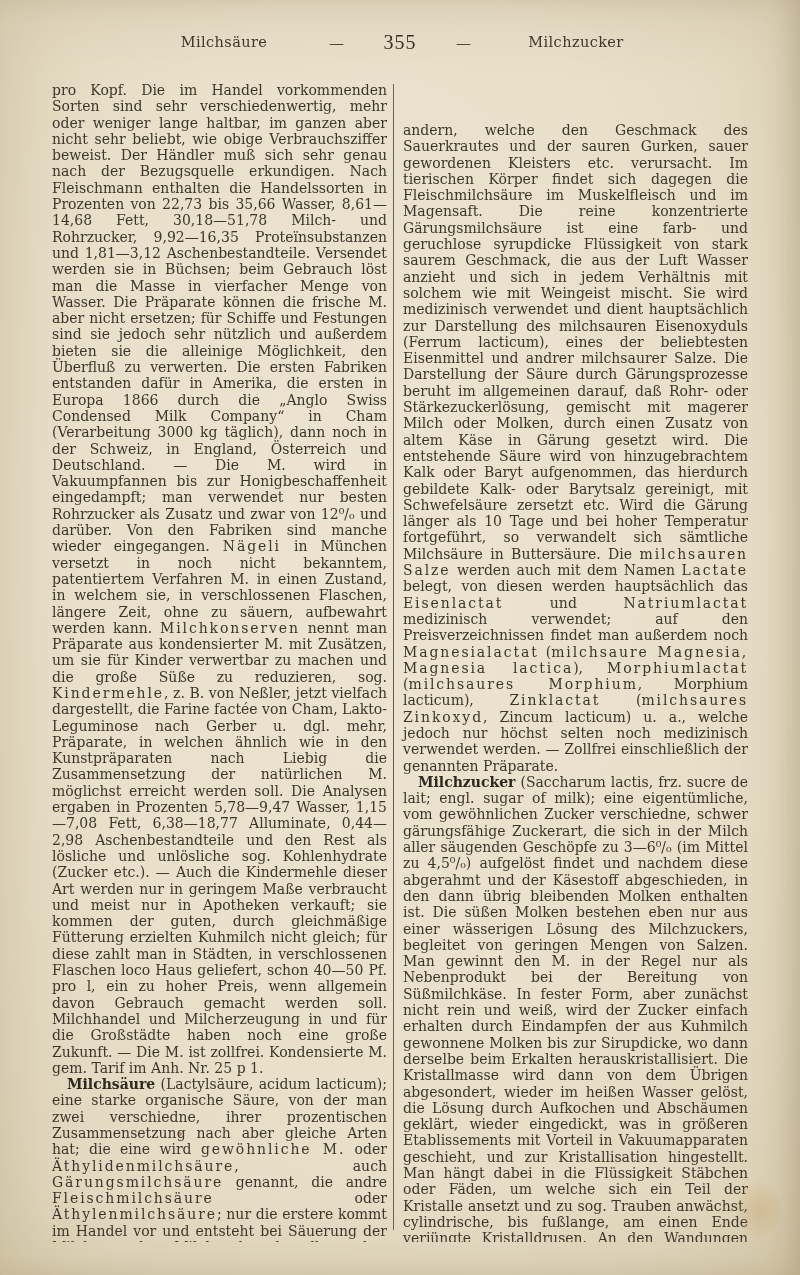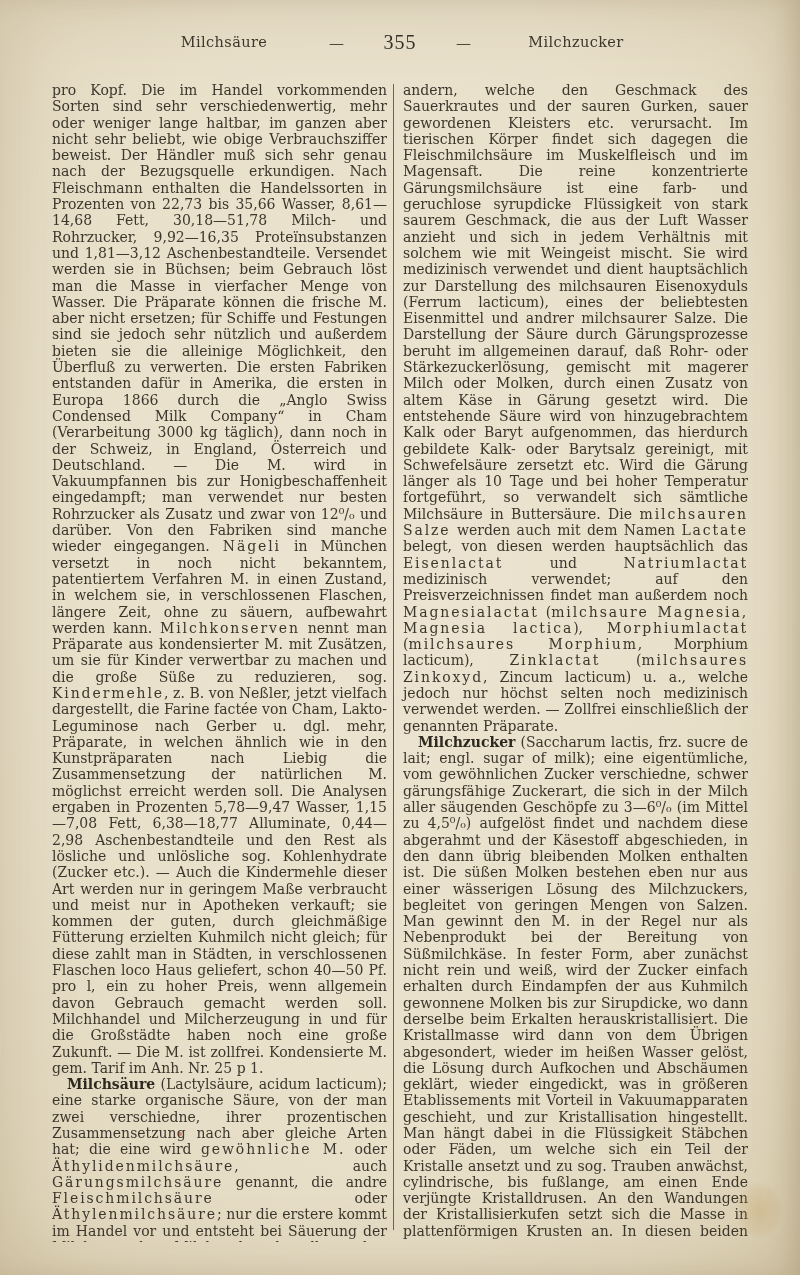--- a/index.html
+++ b/index.html
@@ -26,21 +26,21 @@
   .rh-dash{font-size:15px;color:#4a4438;}
   .rh-page{font-size:20px;letter-spacing:1px;color:#352f26;font-family:Liberation Serif, serif;}
   .rh-right{position:absolute;left:404px;width:344px;text-align:center;font-size:14.5px;letter-spacing:.4px;}
   .columns{
     position:absolute;top:82px;left:52px;width:696px;height:1160px;
     display:flex;overflow:hidden;
   }
   .col{font-size:14px;line-height:16.3px;text-align:justify;hyphens:auto;-webkit-hyphens:auto;}
   .col-left{width:341px;padding-right:6px;box-sizing:border-box;}
   .divider{width:1px;background:linear-gradient(#6b6453,#5f584a 60%,#6b6453);margin-top:2px;height:1146px;}
-  .col-right{flex:1;padding-left:9px;box-sizing:border-box;}
+  .col-right{flex:1;padding-left:9px;box-sizing:border-box;margin-top:40px;}
   .para{margin:0;}
   .para.indent{text-indent:15px;}
   .para.justify-last{text-align-last:justify;}
   .seg.bold{font-weight:bold;color:#2e2920;}
   .seg.spaced{letter-spacing:.135em;}
   .stain{
     position:absolute;right:18px;top:1182px;width:46px;height:56px;border-radius:50%;
     background:radial-gradient(ellipse, rgba(196,160,96,.35) 0%, rgba(196,160,96,.14) 55%, rgba(196,160,96,0) 75%);
     pointer-events:none;
   }

